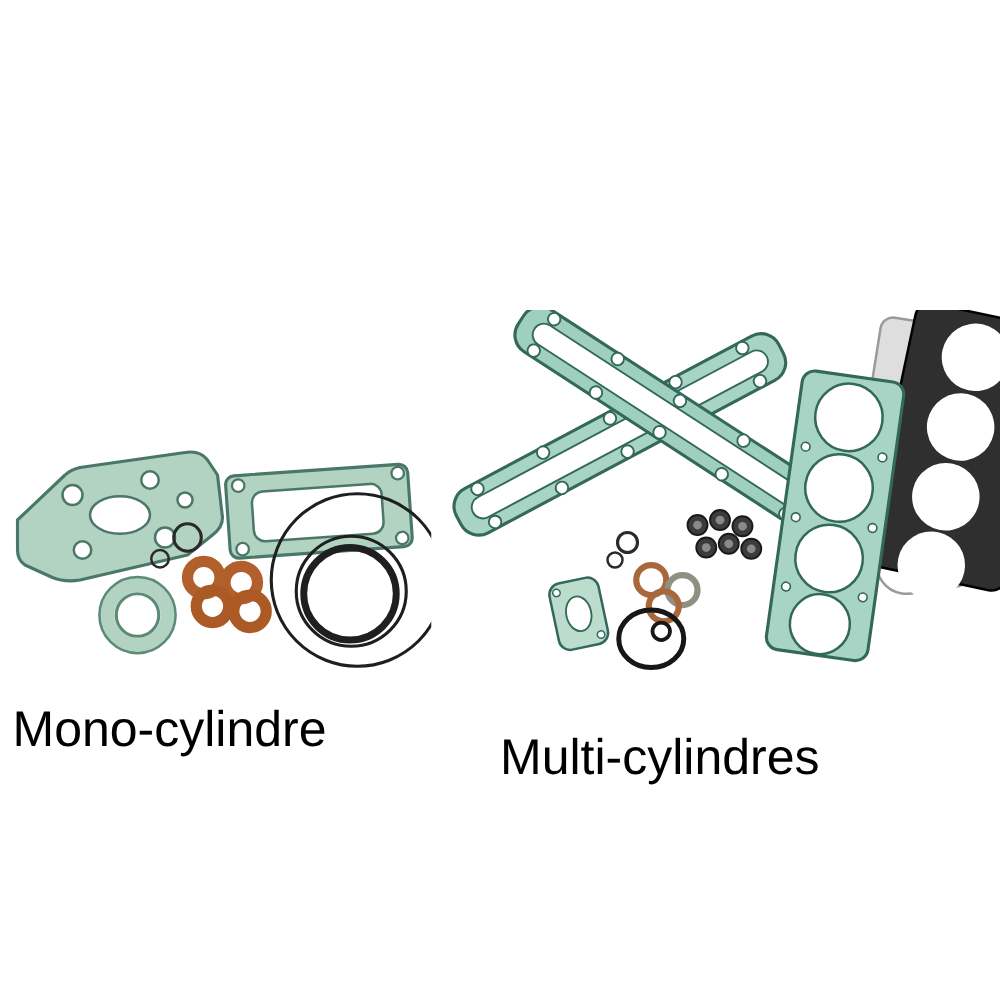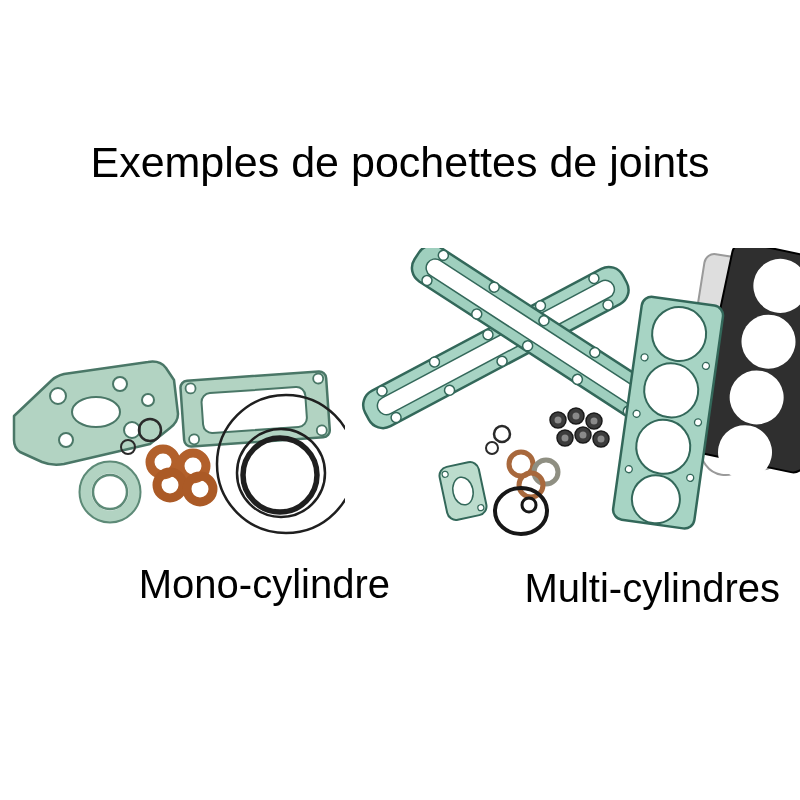--- a/index.html
+++ b/index.html
@@ -15,35 +15,34 @@
     position: absolute;
     top: 136px; left: 0; width: 800px;
     text-align: center;
     font-size: 43px;
     line-height: 52px;
     font-weight: 400;
     letter-spacing: 0px;
   }
   .label {
     position: absolute;
-    text-align: right;
+    text-align: left;
     font-size: 40px;
     font-weight: 400;
   }
   .mono-label { top: 562px; left: 10px;  width: 380px; }
-  .multi-label{ top: 566px; left: 400px; width: 380px; }
+  .multi-label{ top: 584px; left: 400px; width: 380px; }
   svg.kit { position: absolute; display: block; }
   .mono-svg  { left: 0px;   top: 352px; width: 345px; height: 205px; }
   .multi-svg { left: 345px; top: 248px; width: 455px; height: 318px; }
 </style>
 </head>
 <body>
 
 <div class="title">
-  <div>Exemples de pochettes de joints</div>
 </div>
 
 <svg class="kit mono-svg" viewBox="0 0 345 205" xmlns="http://www.w3.org/2000/svg">
 
   <g>
     <path d="M14,64 L52,28 Q56,24 64,22 L148,10 Q160,8 166,16 L174,28 L178,62 Q178,70 170,76 L150,92 L64,112 Q52,114 42,110 L20,100 Q14,96 14,88 Z" fill="#b2d3c2" stroke="#4a7767" stroke-width="2.5" stroke-linejoin="round"></path>
     <ellipse cx="96" cy="60" rx="24" ry="15" fill="#ffffff" stroke="#4a7767" stroke-width="2"></ellipse>
     <circle cx="58" cy="44" r="8" fill="#ffffff" stroke="#4a7767" stroke-width="2"></circle>
     <circle cx="120" cy="32" r="7" fill="#ffffff" stroke="#4a7767" stroke-width="2"></circle>
     <circle cx="148" cy="48" r="6" fill="#ffffff" stroke="#4a7767" stroke-width="2"></circle>

